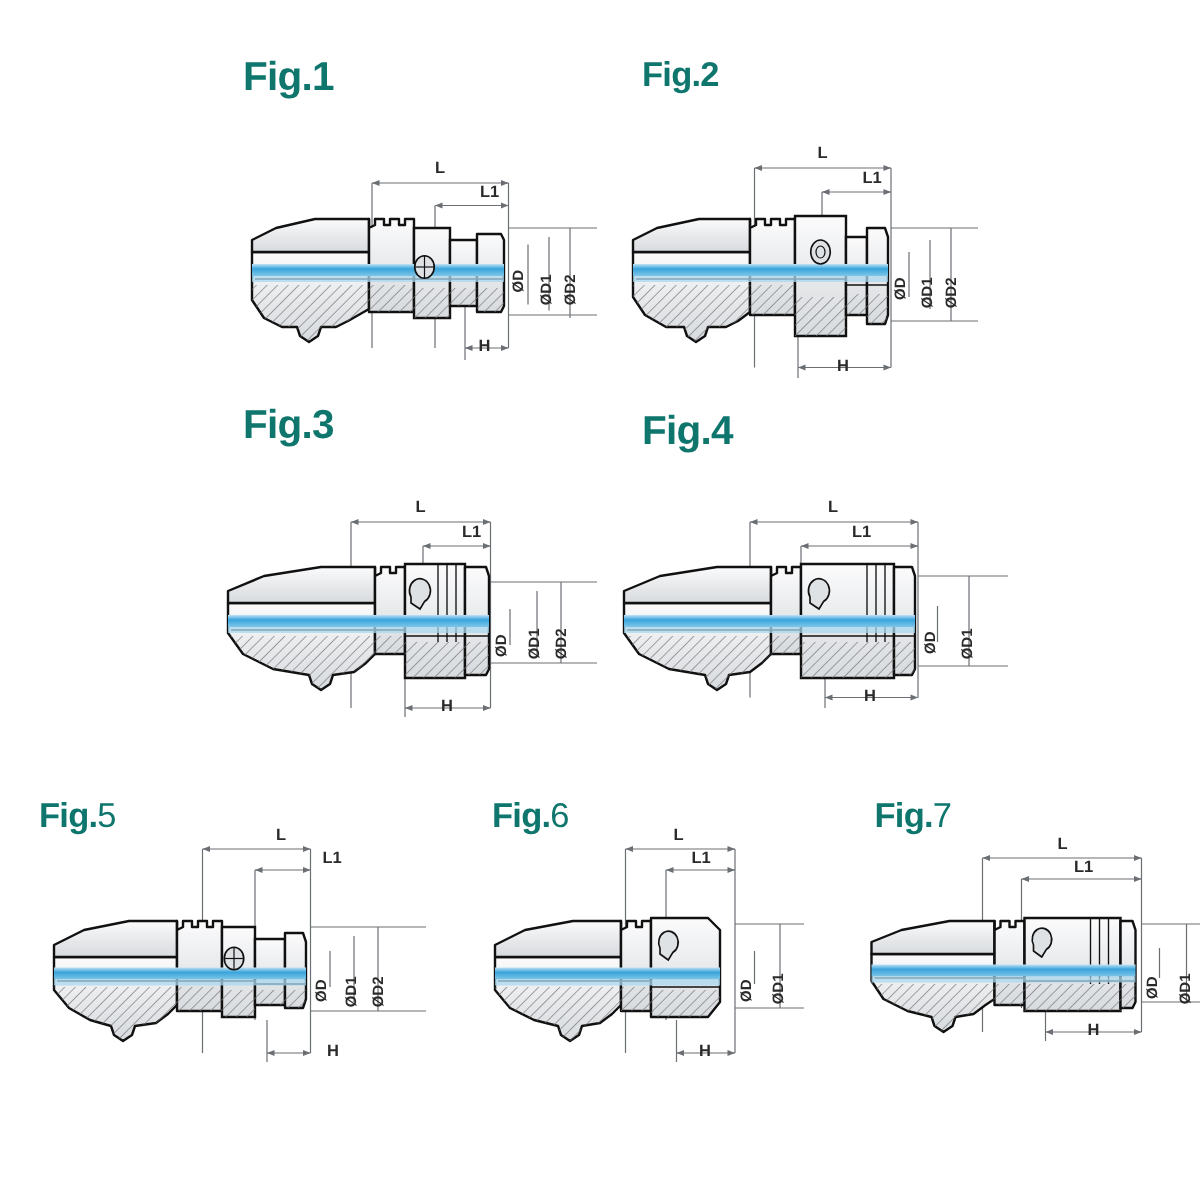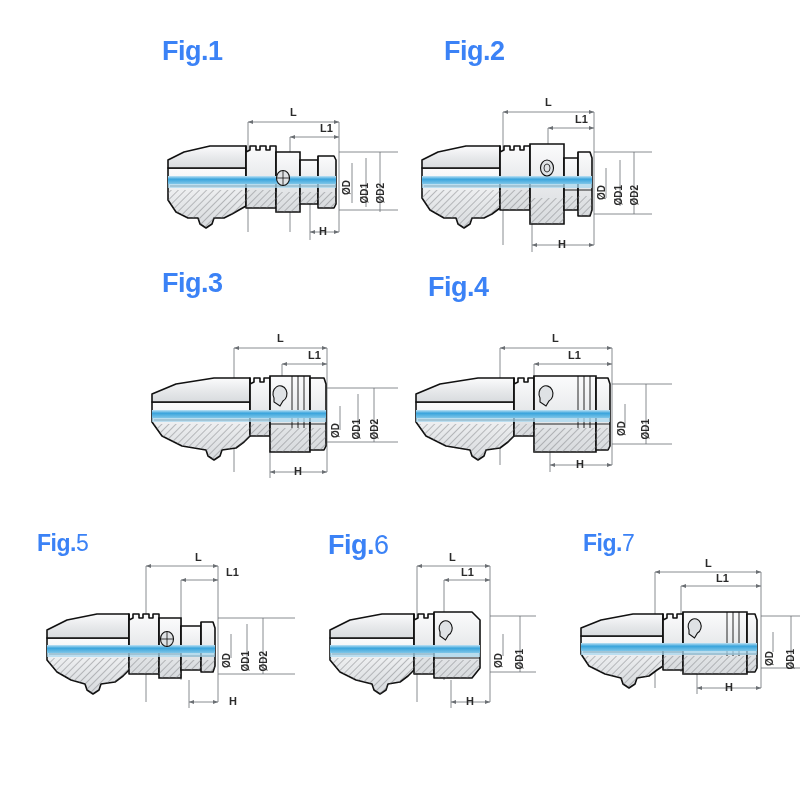--- a/index.html
+++ b/index.html
@@ -5,21 +5,21 @@
 <style>
   html,body{margin:0;padding:0;background:#ffffff;}
   body{width:800px;height:800px;position:relative;overflow:hidden;
        font-family:"Liberation Sans","DejaVu Sans",sans-serif;color:#1a1a1a;}
 
   #sheet{position:absolute;left:0;top:0;width:800px;height:800px;background:#fff;}
 
   .fig{position:absolute;}
 
   .fig-label{position:absolute;font-weight:bold;letter-spacing:-0.5px;
-             color:#3b82f6;white-space:nowrap;line-height:1;}
+             color:#0f766e;white-space:nowrap;line-height:1;}
   .fig-label .lt{font-weight:bold;}
   .fig-label .ln{font-weight:bold;}
   .fig-label.thin .ln{font-weight:400;}
 
   .drw{position:absolute;left:0;top:0;}
 
   
   .dimtxt{position:absolute;font-size:11px;color:#2a2a2a;line-height:1;
           white-space:nowrap;font-weight:600;}
   .dimtxt.sm{font-size:10px;}
@@ -123,21 +123,21 @@
 
     <div class="dimtxt" style="left:290px;top:107px;">L</div>
     <div class="dimtxt" style="left:320px;top:123px;">L1</div>
     <div class="dimtxt" style="left:319px;top:226px;">H</div>
     <div class="dimtxt sm vert" style="left:339px;top:175px;transform:rotate(-90deg) translate(-50%,0);">ØD</div>
     <div class="dimtxt sm vert" style="left:355px;top:178px;transform:rotate(-90deg) translate(-50%,0);">ØD1</div>
     <div class="dimtxt sm vert" style="left:371px;top:178px;transform:rotate(-90deg) translate(-50%,0);">ØD2</div>
   </div>
 
   <div class="fig" id="f2" style="left:400px;top:0;width:400px;height:270px;">
-    <div class="fig-label" style="left:44px;top:38px;font-size:27px;">
+    <div class="fig-label" style="left:28px;top:38px;font-size:23px;">
       <span class="lt">Fig.2</span>
     </div>
     <svg class="drw" width="400" height="270" viewBox="0 0 400 270">
       <defs>
         <pattern id="h2" width="5" height="5" patternTransform="rotate(45)" patternUnits="userSpaceOnUse">
           <line x1="0" y1="0" x2="0" y2="5" stroke="#6f7276" stroke-width="1"></line>
         </pattern>
       </defs>
       <g stroke="#6b6f73" stroke-width="0.8" fill="none">
         <line x1="103" y1="112" x2="194" y2="112"></line>
@@ -353,21 +353,21 @@
       </g>
     </svg>
 
     <div class="dimtxt" style="left:152px;top:73px;">L</div>
     <div class="dimtxt" style="left:168px;top:90px;">L1</div>
     <div class="dimtxt" style="left:176px;top:199px;">H</div>
     <div class="dimtxt sm vert" style="left:214px;top:156px;transform:rotate(-90deg) translate(-50%,0);">ØD</div>
     <div class="dimtxt sm vert" style="left:236px;top:154px;transform:rotate(-90deg) translate(-50%,0);">ØD1</div>
   </div>
 
-  <div class="fig" id="f5" style="left:15px;top:520px;width:300px;height:220px;padding-left:26px;">
+  <div class="fig" id="f5" style="left:4px;top:520px;width:300px;height:220px;padding-left:26px;">
     <div class="fig-label thin" style="left:22px;top:12px;font-size:23px;">
       <span class="lt">Fig.</span><span class="ln">5</span>
     </div>
     <svg class="drw" width="300" height="220" viewBox="0 0 300 220">
       <defs>
         <pattern id="h5" width="5" height="5" patternTransform="rotate(45)" patternUnits="userSpaceOnUse">
           <line x1="0" y1="0" x2="0" y2="5" stroke="#6f7276" stroke-width="1"></line>
         </pattern>
       </defs>
       <g stroke="#6b6f73" stroke-width="0.8" fill="none">
@@ -433,21 +433,21 @@
 
     <div class="dimtxt" style="left:180px;top:32px;">L</div>
     <div class="dimtxt" style="left:211px;top:47px;">L1</div>
     <div class="dimtxt" style="left:214px;top:176px;">H</div>
     <div class="dimtxt sm vert" style="left:204px;top:128px;transform:rotate(-90deg) translate(-50%,0);">ØD</div>
     <div class="dimtxt sm vert" style="left:221px;top:126px;transform:rotate(-90deg) translate(-50%,0);">ØD1</div>
     <div class="dimtxt sm vert" style="left:239px;top:126px;transform:rotate(-90deg) translate(-50%,0);">ØD2</div>
   </div>
 
   <div class="fig" id="f6" style="left:320px;top:520px;width:250px;height:220px;">
-    <div class="fig-label thin" style="left:8px;top:12px;font-size:27px;text-align:center;">
+    <div class="fig-label thin" style="left:8px;top:12px;font-size:23px;text-align:center;">
       <span class="lt">Fig.</span><span class="ln">6</span>
     </div>
     <svg class="drw" width="250" height="220" viewBox="0 0 250 220">
       <defs>
         <pattern id="h6" width="5" height="5" patternTransform="rotate(45)" patternUnits="userSpaceOnUse">
           <line x1="0" y1="0" x2="0" y2="5" stroke="#6f7276" stroke-width="1"></line>
         </pattern>
       </defs>
       <g stroke="#6b6f73" stroke-width="0.8" fill="none">
         <line x1="97" y1="46" x2="170" y2="46"></line>

